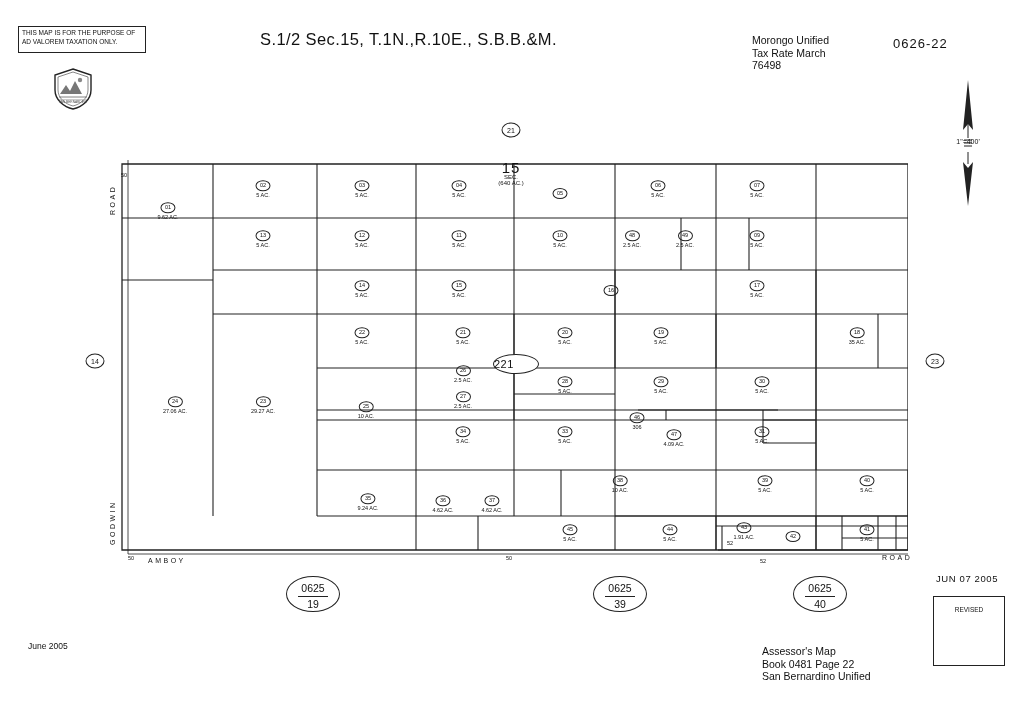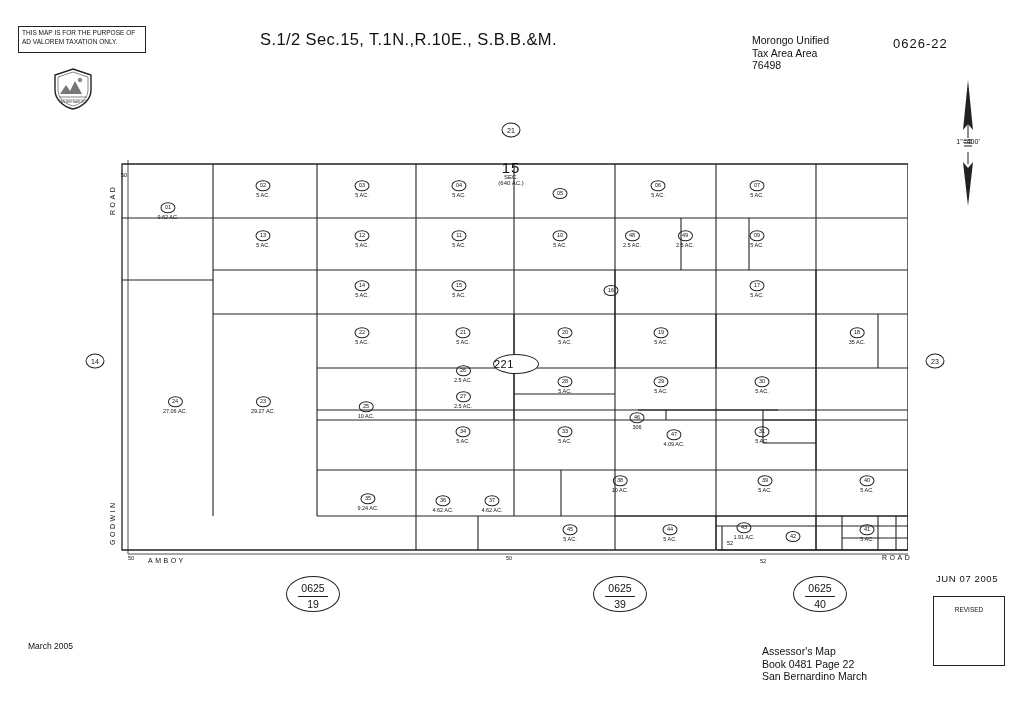--- a/index.html
+++ b/index.html
@@ -170,21 +170,21 @@
 </style>
 </head>
 <body>
 
 <div class="abs" id="disclaimer">THIS MAP IS FOR THE PURPOSE OF AD VALOREM TAXATION ONLY.</div>
 
 <div class="abs" id="map-title">S.1/2 Sec.15, T.1N.,R.10E., S.B.B.&amp;M.</div>
 
 <div class="abs" id="tra-block">
   <div>Morongo Unified</div>
-  <div>Tax Area Area</div>
+  <div>Tax Rate March</div>
   <div>76498</div>
 </div>
 
 <div class="abs" id="book-page-no">0626-22</div>
 
 <div class="abs" id="seal">
   <svg width="42" height="42" viewBox="0 0 42 42">
     <path d="M21 1 L39 7 L39 22 C39 32 30 39 21 41 C12 39 3 32 3 22 L3 7 Z" fill="#ffffff" stroke="#222" stroke-width="1.4"></path>
     <path d="M21 4 L36 9 L36 22 C36 30 29 36 21 38 C13 36 6 30 6 22 L6 9 Z" fill="#ffffff" stroke="#555" stroke-width="0.7"></path>
     <path d="M8 26 L14 17 L18 23 L23 13 L30 26 Z" fill="#777"></path>
@@ -514,15 +514,15 @@
       <div style="height: 1px; background: rgb(34, 34, 34); width: 30px; margin: 1px auto;"></div>
       <div>40</div>
     </div>
   </div>
 
 <div class="abs" id="date-stamp">JUN 07 2005</div>
 <div class="abs" id="revised-box">REVISED</div>
 <div class="abs" id="assessor-block">
   <div>Assessor's Map</div>
   <div>Book 0481 Page 22</div>
-  <div>San Bernardino March</div>
+  <div>San Bernardino Unified</div>
 </div>
-<div class="abs" id="print-date">March 2005</div>
+<div class="abs" id="print-date">June 2005</div>
 
 </body></html>

